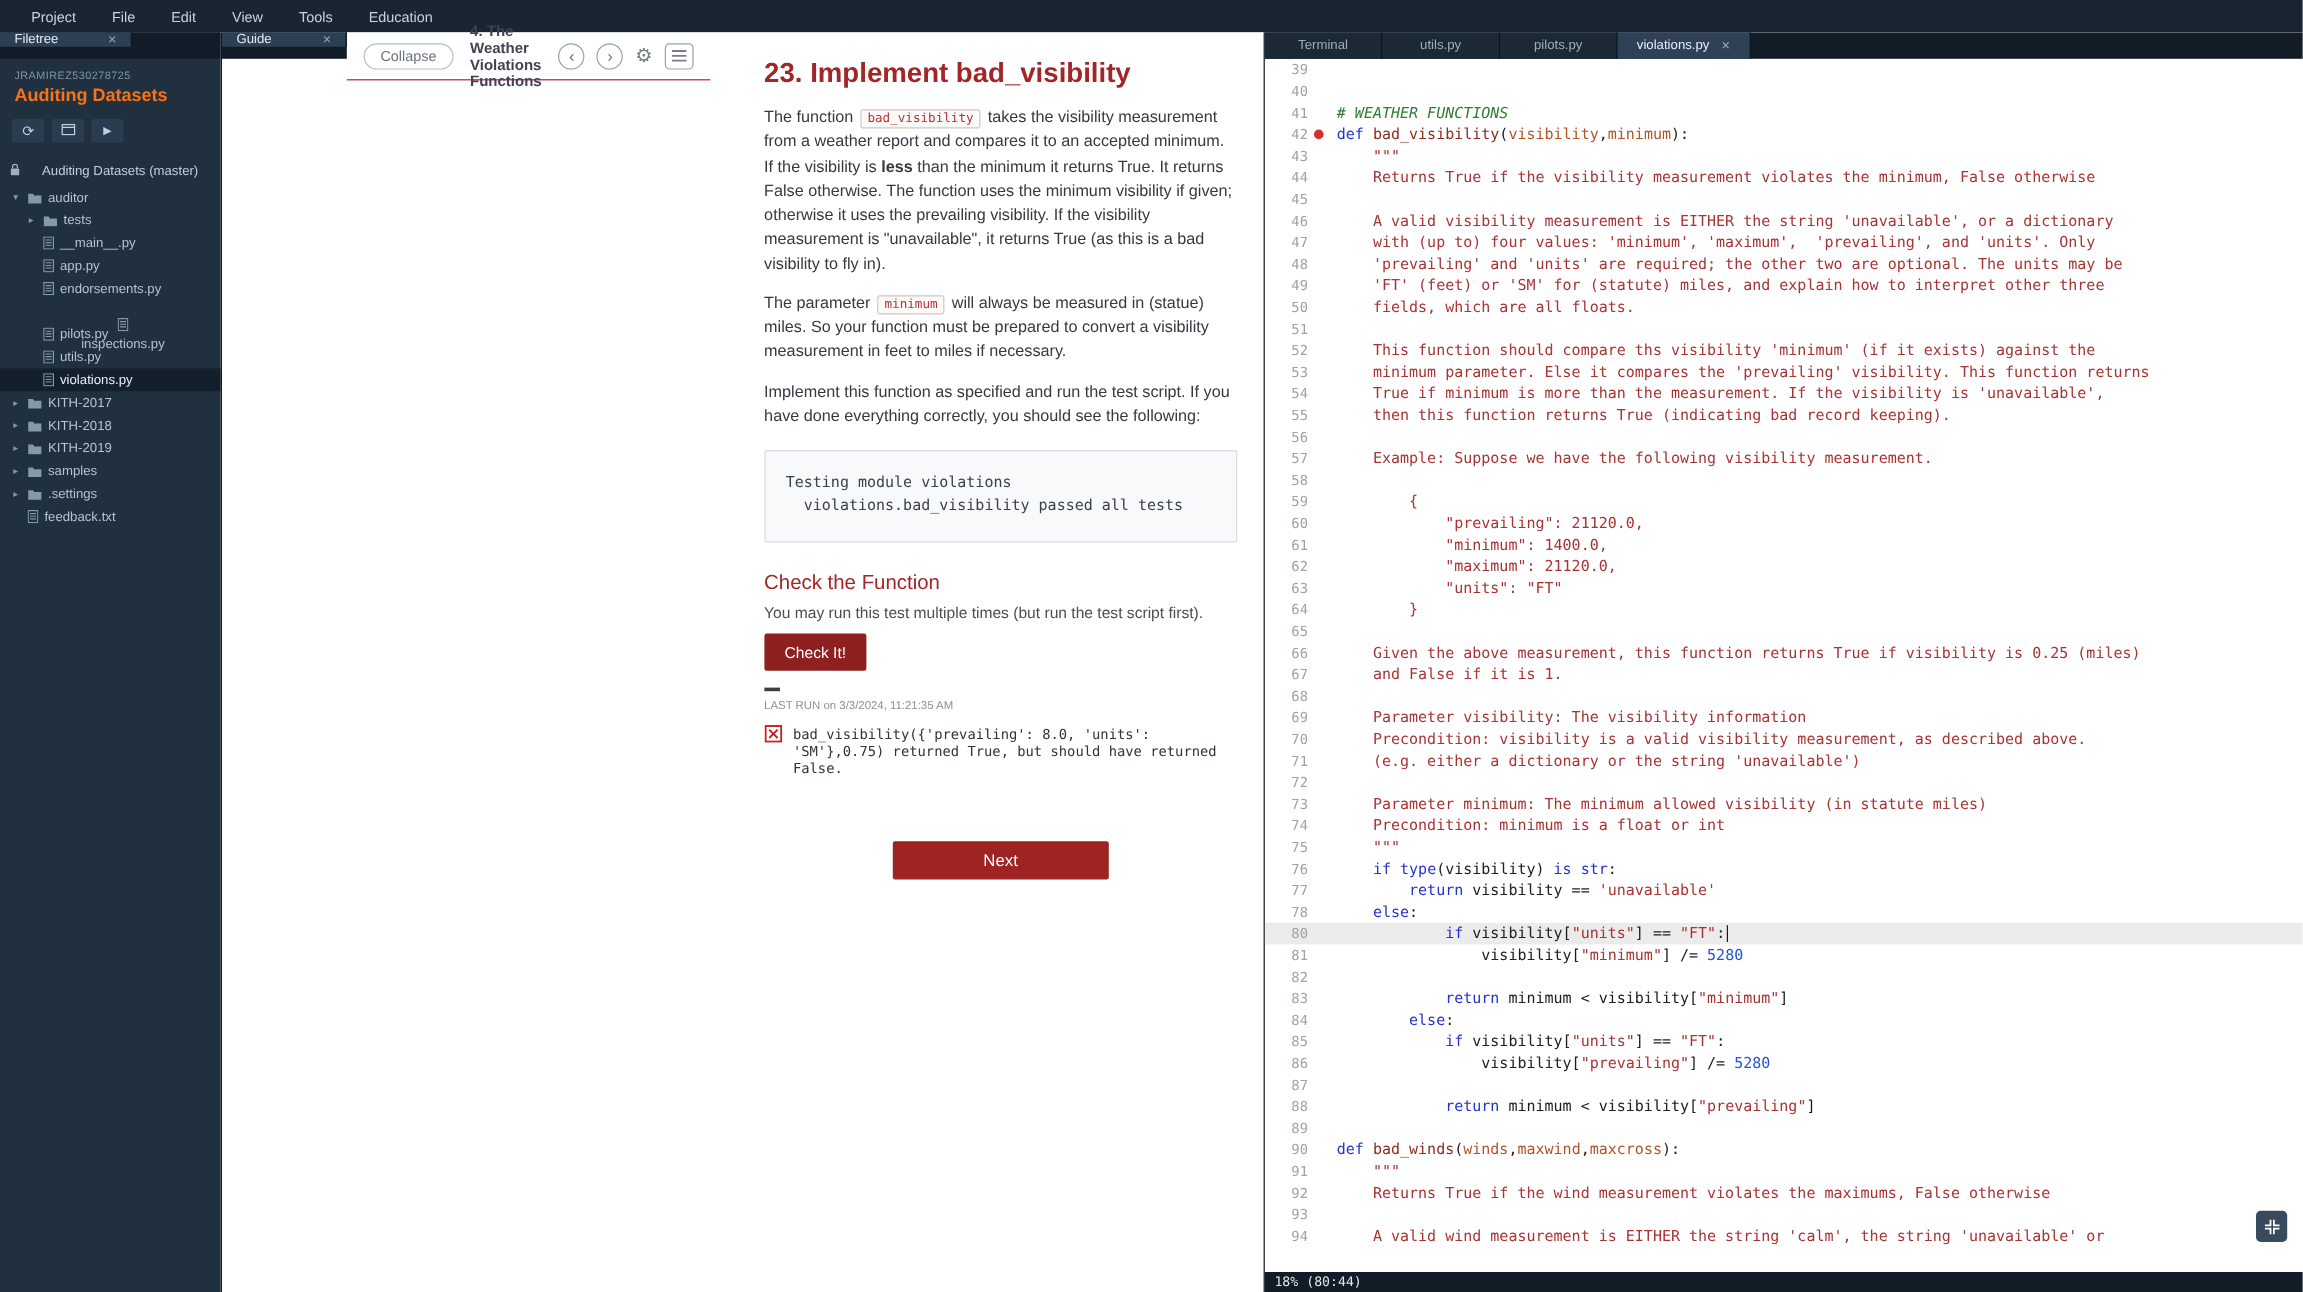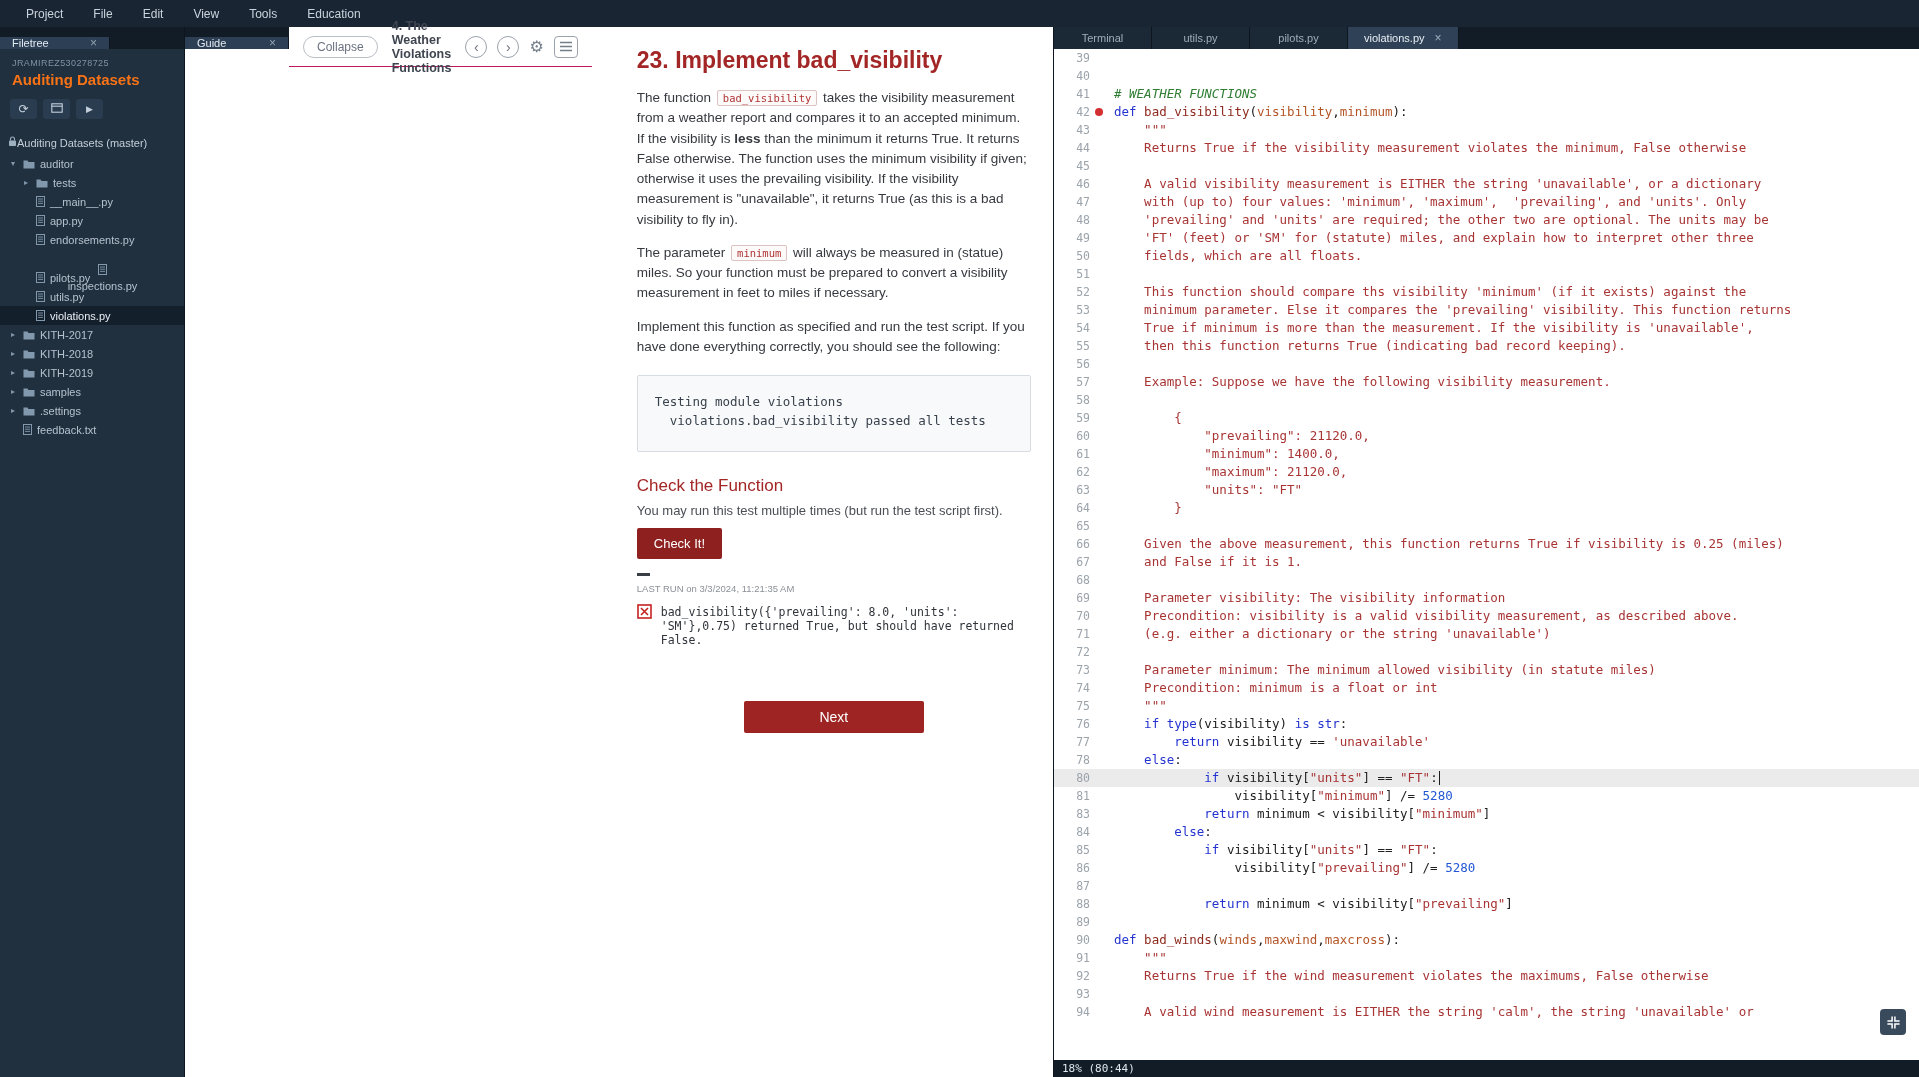--- a/index.html
+++ b/index.html
@@ -4,33 +4,33 @@
 <style>
   *{margin:0;padding:0;box-sizing:border-box}
   html,body{width:1919px;height:1077px;overflow:hidden;background:#fff;font-family:"Liberation Sans",sans-serif}
   #root{position:relative;width:1919px;height:1054px}
 
   
   .menubar{position:absolute;top:0;left:0;width:100%;height:27px;background:#1a2533;display:flex;align-items:center;gap:30px;padding-left:26px}
   .mitem{color:#c9d3dd;font-size:12px;cursor:default}
 
   
-  .tabstrip{height:22px;background:#121c27;display:flex;align-items:flex-end}
+  .tabstrip{height:22px;background:#121c27;display:flex;align-items:flex-start}
   .tab{display:flex;align-items:center;gap:10px;padding:0 12px;font-size:11px;color:#aebbc8;min-width:96px;justify-content:space-between;border-right:1px solid #0d161f}
   .tab.active{background:#2c3f54;color:#e4ebf2}
   .tab .x{color:#93a4b4;font-size:12px;line-height:1}
 
   
   .panel-left{position:absolute;top:27px;left:0;width:184px;height:1050px;background:#20303f;display:flex;flex-direction:column}
   .ft-head{padding:9px 12px 2px}
   .ft-user{color:#7f93a5;font-size:9px;letter-spacing:.4px}
   .ft-title{color:#f97316;font-size:15px;font-weight:bold;margin-top:3px}
   .ft-actions{display:flex;gap:6px;padding:9px 10px 10px}
   .ft-btn{width:27px;height:20px;background:#2a3c50;border-radius:3px;display:flex;align-items:center;justify-content:center;color:#c3cfdb;font-size:12px;cursor:pointer}
-  .ft-root{display:flex;align-items:center;gap:0;padding:7px 8px 5px;color:#c3ced9;font-size:11px}
+  .ft-root{display:flex;align-items:center;gap:18px;padding:7px 8px 5px;color:#c3ced9;font-size:11px}
   .ft-item{display:flex;align-items:center;height:19px;font-size:11px;color:#b6c2ce;gap:5px;cursor:pointer;white-space:nowrap}
   .ft-item.selected{background:#141f2c;color:#e8eef4}
   .ft-arrow{width:10px;font-size:8px;color:#8398ab;text-align:center;flex:0 0 10px}
   .ft-icon{display:flex;align-items:center}
 
   
   .panel-center{position:absolute;top:27px;left:184px;width:869px;height:1050px;background:#fff;display:flex;flex-direction:row;border-left:1px solid #0d161f}
   .guide-toolbar{height:40px;border-bottom:1px solid #be185d;display:flex;align-items:center;padding:0 14px;gap:14px;flex:0 0 40px}
   .collapse-btn{border:1px solid #b9bfc6;border-radius:13px;padding:3px 13px;font-size:12px;color:#6b7280;background:#fff;cursor:pointer}
   .guide-title{font-size:12.5px;font-weight:bold;color:#3f4550}
@@ -374,20 +374,21 @@
           <div class="ed-line"><span class="gut"><span>71</span></span><span class="code"><span class="tok-s">    (e.g. either a dictionary or the string 'unavailable')</span></span></div>
           <div class="ed-line"><span class="gut"><span>72</span></span><span class="code"></span></div>
           <div class="ed-line"><span class="gut"><span>73</span></span><span class="code"><span class="tok-s">    Parameter minimum: The minimum allowed visibility (in statute miles)</span></span></div>
           <div class="ed-line"><span class="gut"><span>74</span></span><span class="code"><span class="tok-s">    Precondition: minimum is a float or int</span></span></div>
           <div class="ed-line"><span class="gut"><span>75</span></span><span class="code"><span class="tok-s">    """</span></span></div>
           <div class="ed-line"><span class="gut"><span>76</span></span><span class="code"><span class="tok-t">    </span><span class="tok-k">if</span><span class="tok-t"> </span><span class="tok-k">type</span><span class="tok-t">(visibility) </span><span class="tok-k">is</span><span class="tok-t"> </span><span class="tok-k">str</span><span class="tok-t">:</span></span></div>
           <div class="ed-line"><span class="gut"><span>77</span></span><span class="code"><span class="tok-t">        </span><span class="tok-k">return</span><span class="tok-t"> visibility == </span><span class="tok-s">'unavailable'</span></span></div>
           <div class="ed-line"><span class="gut"><span>78</span></span><span class="code"><span class="tok-t">    </span><span class="tok-k">else</span><span class="tok-t">:</span></span></div>
           <div class="ed-line current"><span class="gut"><span>80</span></span><span class="code"><span class="tok-t">            </span><span class="tok-k">if</span><span class="tok-t"> visibility[</span><span class="tok-s">"units"</span><span class="tok-t">] == </span><span class="tok-s">"FT"</span><span class="tok-t">:</span><span class="cursor"></span></span></div>
           <div class="ed-line"><span class="gut"><span>81</span></span><span class="code"><span class="tok-t">                visibility[</span><span class="tok-s">"minimum"</span><span class="tok-t">] /= </span><span class="tok-n">5280</span></span></div>
+          <div class="ed-line"><span class="gut"><span>82</span></span><span class="code"></span></div>
           <div class="ed-line"><span class="gut"><span>83</span></span><span class="code"><span class="tok-t">            </span><span class="tok-k">return</span><span class="tok-t"> minimum &lt; visibility[</span><span class="tok-s">"minimum"</span><span class="tok-t">]</span></span></div>
           <div class="ed-line"><span class="gut"><span>84</span></span><span class="code"><span class="tok-t">        </span><span class="tok-k">else</span><span class="tok-t">:</span></span></div>
           <div class="ed-line"><span class="gut"><span>85</span></span><span class="code"><span class="tok-t">            </span><span class="tok-k">if</span><span class="tok-t"> visibility[</span><span class="tok-s">"units"</span><span class="tok-t">] == </span><span class="tok-s">"FT"</span><span class="tok-t">:</span></span></div>
           <div class="ed-line"><span class="gut"><span>86</span></span><span class="code"><span class="tok-t">                visibility[</span><span class="tok-s">"prevailing"</span><span class="tok-t">] /= </span><span class="tok-n">5280</span></span></div>
           <div class="ed-line"><span class="gut"><span>87</span></span><span class="code"></span></div>
           <div class="ed-line"><span class="gut"><span>88</span></span><span class="code"><span class="tok-t">            </span><span class="tok-k">return</span><span class="tok-t"> minimum &lt; visibility[</span><span class="tok-s">"prevailing"</span><span class="tok-t">]</span></span></div>
           <div class="ed-line"><span class="gut"><span>89</span></span><span class="code"></span></div>
           <div class="ed-line"><span class="gut"><span>90</span></span><span class="code"><span class="tok-k">def</span><span class="tok-t"> </span><span class="tok-f">bad_winds</span><span class="tok-t">(</span><span class="tok-a">winds</span><span class="tok-t">,</span><span class="tok-a">maxwind</span><span class="tok-t">,</span><span class="tok-a">maxcross</span><span class="tok-t">):</span></span></div>
           <div class="ed-line"><span class="gut"><span>91</span></span><span class="code"><span class="tok-s">    """</span></span></div>
           <div class="ed-line"><span class="gut"><span>92</span></span><span class="code"><span class="tok-s">    Returns True if the wind measurement violates the maximums, False otherwise</span></span></div>

